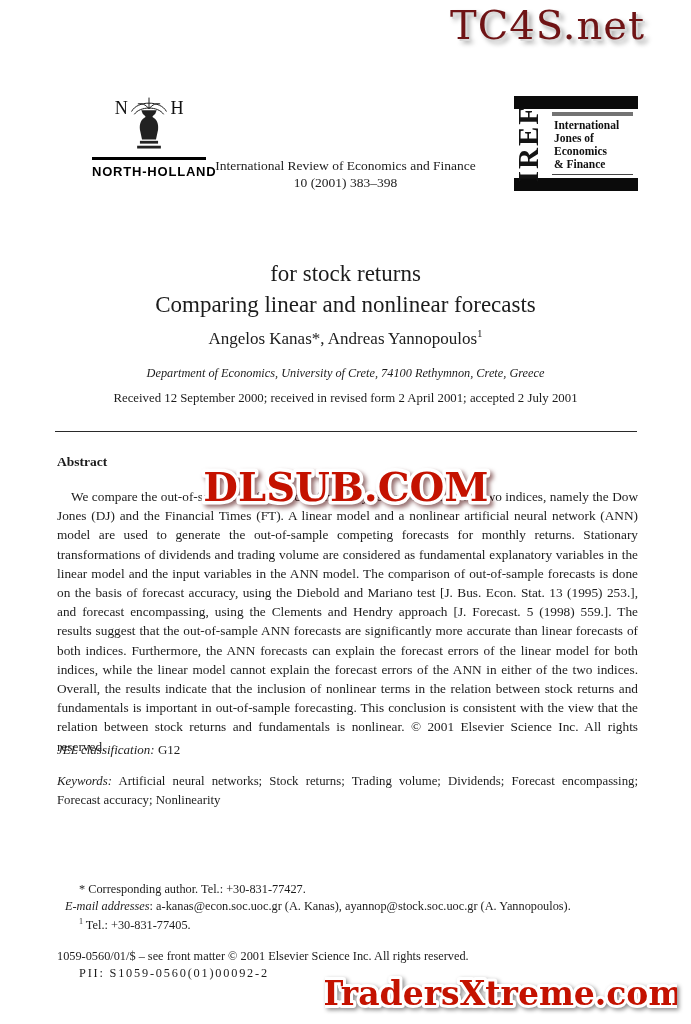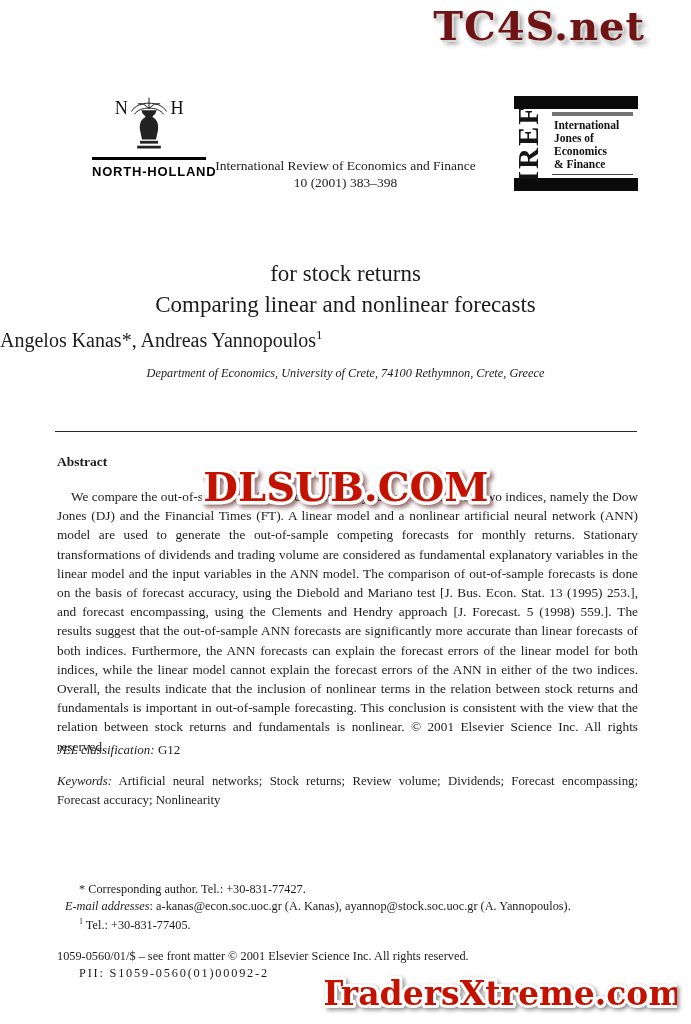--- a/index.html
+++ b/index.html
@@ -11,21 +11,21 @@
     background:#ffffff;
     font-family:"Liberation Serif", serif;
     color:#1c1c1c;
     overflow:hidden;
   }
 
   
   .wm-top {
     position:absolute; top:2px; right:46px;
     font-family:"DejaVu Serif", serif;
-    font-weight:bold; font-size:40px; letter-spacing:1px;
+    font-weight:normal; font-size:40px; letter-spacing:1px;
     color:#6f1315;
     text-shadow:2px 2px 0 #d9d9d9, 4px 4px 5px #9b9b9b;
   }
   .wm-mid { position:absolute; top:460px; left:50%; transform:translateX(-50%);
     filter:drop-shadow(3px 3px 2px rgba(70,0,0,0.55));text-align:right; }
   .wm-bottom { position:absolute; bottom:4px; right:14px;
     filter:drop-shadow(2px 2px 2px rgba(0,0,0,0.45)); }
   .wm-svg-text {
     font-family:"DejaVu Serif", serif;
     font-weight:bold;
@@ -62,21 +62,21 @@
     flex:1; margin:0 5px 0 7px; padding:3px 0 3px 2px;
     border-top:4px solid #737373; border-bottom:1px solid #444;
     font-family:"Liberation Serif", serif;
     font-weight:bold; font-size:11.5px; line-height:13px; color:#101010;
   }
 
   
   .title { position:absolute; top:258px; left:0; width:100%;
     text-align:center; font-size:23px; line-height:31px; }
   .authors { position:absolute; top:327px; left:0; width:100%;
-    font-size:20px; }
+    text-align:center; font-size:17px; }
   .affiliation { position:absolute; top:366px; left:0; width:100%;
     text-align:center; font-style:italic; font-size:12.3px; }
   .received { position:absolute; top:391px; left:0; width:100%;
     text-align:center; font-size:12.8px; }
   .rule { position:absolute; top:431px; left:55px; right:54px;
     border-top:1px solid #2a2a2a; }
 
   
   .abstract-head { position:absolute; top:454px; left:57px;
     font-weight:bold; font-size:13.5px; }
@@ -145,35 +145,36 @@
 
   <div class="title">
     <div>for stock returns</div>
     <div>Comparing linear and nonlinear forecasts</div>
   </div>
 
   <div class="authors"><span>Angelos Kanas*, Andreas Yannopoulos</span><sup>1</sup></div>
 
   <div class="affiliation">Department of Economics, University of Crete, 74100 Rethymnon, Crete, Greece</div>
 
+  <div class="received">Received 12 September 2000; received in revised form 2 April 2001; accepted 2 July 2001</div>
 
   <div class="rule"></div>
 
   <div class="abstract-head">Abstract</div>
   <div class="abstract-body">We compare the out-of-sample performance of monthly returns forecasts for two indices, namely the Dow Jones (DJ) and the Financial Times (FT). A linear model and a nonlinear artificial neural network (ANN) model are used to generate the out-of-sample competing forecasts for monthly returns. Stationary transformations of dividends and trading volume are considered as fundamental explanatory variables in the linear model and the input variables in the ANN model. The comparison of out-of-sample forecasts is done on the basis of forecast accuracy, using the Diebold and Mariano test [J. Bus. Econ. Stat. 13 (1995) 253.], and forecast encompassing, using the Clements and Hendry approach [J. Forecast. 5 (1998) 559.]. The results suggest that the out-of-sample ANN forecasts are significantly more accurate than linear forecasts of both indices. Furthermore, the ANN forecasts can explain the forecast errors of the linear model for both indices, while the linear model cannot explain the forecast errors of the ANN in either of the two indices. Overall, the results indicate that the inclusion of nonlinear terms in the relation between stock returns and fundamentals is important in out-of-sample forecasting. This conclusion is consistent with the view that the relation between stock returns and fundamentals is nonlinear. © 2001 Elsevier Science Inc. All rights reserved.</div>
 
   <div class="wm-mid">
     <svg width="320" height="54" aria-hidden="true">
       <text class="wm-svg-text" x="160" y="41" text-anchor="middle" font-size="40" stroke-width="7">DLSUB.COM</text>
     </svg>
   </div>
 
   <div class="jel"><span class="it">JEL classification:</span> <span>G12</span></div>
 
-  <div class="keywords"><span class="it">Keywords:</span> <span>Artificial neural networks; Stock returns; Review volume; Dividends; Forecast encompassing; Forecast accuracy; Nonlinearity</span></div>
+  <div class="keywords"><span class="it">Keywords:</span> <span>Artificial neural networks; Stock returns; Trading volume; Dividends; Forecast encompassing; Forecast accuracy; Nonlinearity</span></div>
 
   <div class="footnotes">
     <div class="fn-indent">* Corresponding author. Tel.: +30-831-77427.</div>
     <div><span class="it">E-mail addresses</span><span>: a-kanas@econ.soc.uoc.gr (A. Kanas), ayannop@stock.soc.uoc.gr (A. Yannopoulos).</span></div>
     <div class="fn-indent"><sup>1</sup> <span>Tel.: +30-831-77405.</span></div>
   </div>
 
   <div class="imprint">
     <div>1059-0560/01/$ – see front matter © 2001 Elsevier Science Inc. All rights reserved.</div>
     <div class="pii">PII: S1059-0560(01)00092-2</div>

